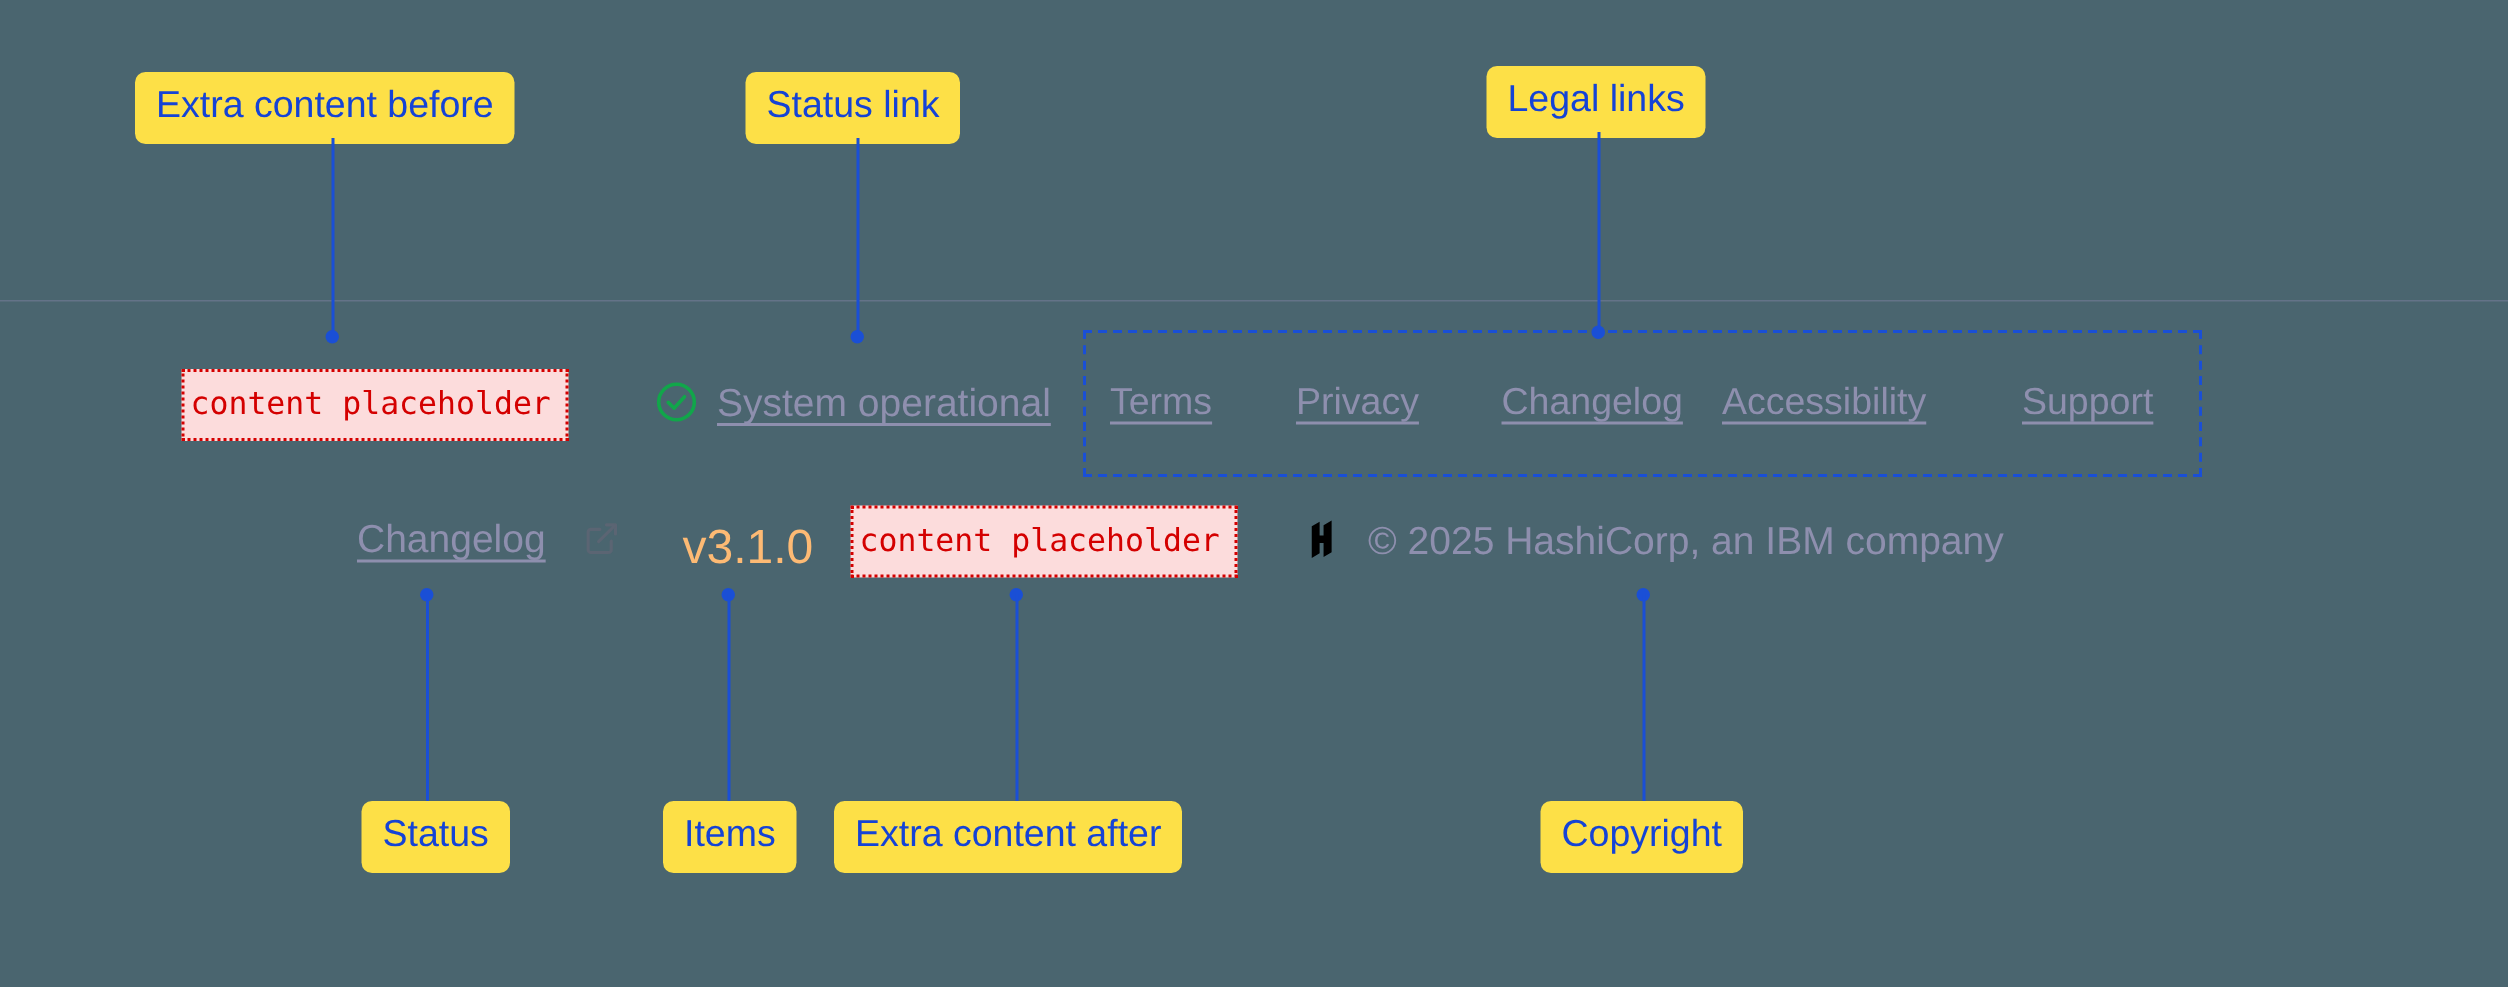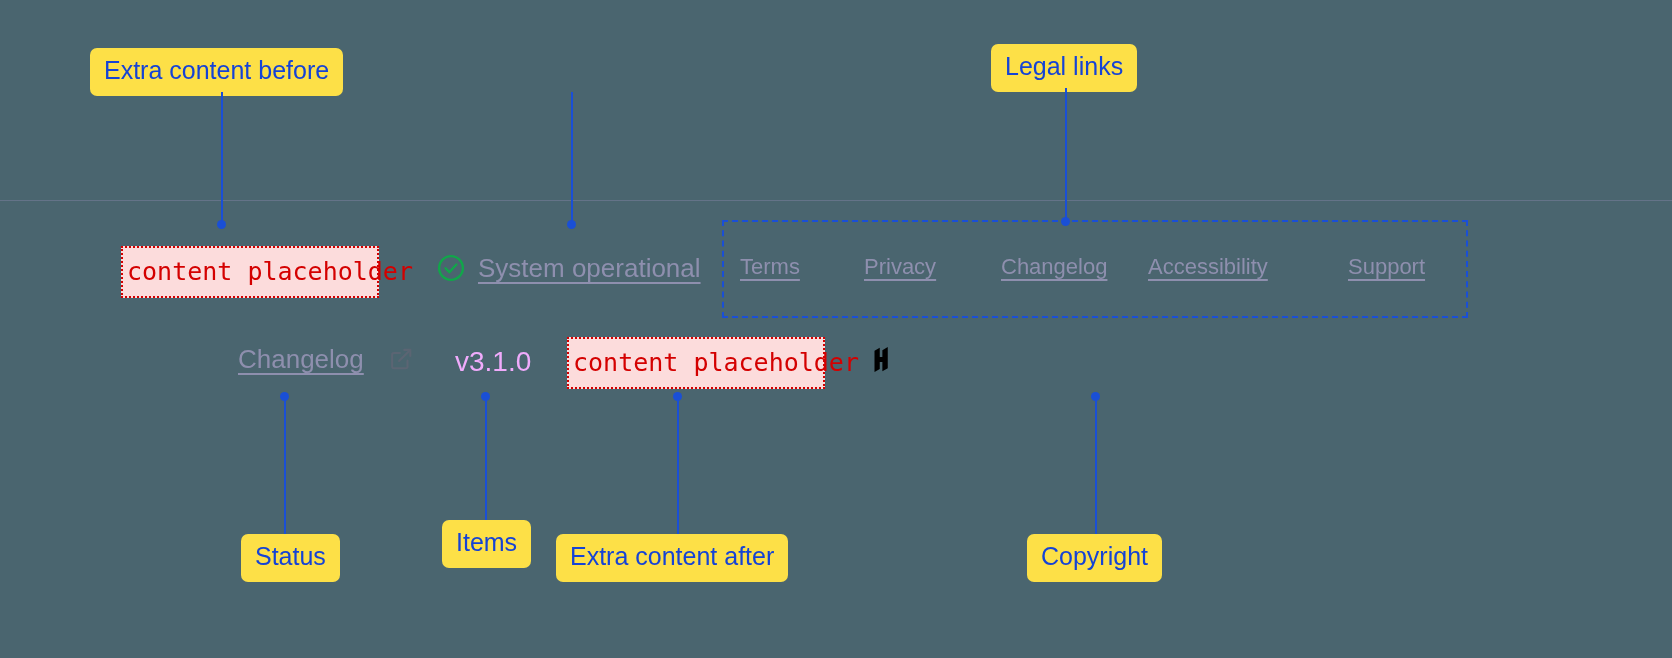--- a/index.html
+++ b/index.html
@@ -56,47 +56,47 @@
     background: #1a4fd6;
   }
 
   
   .placeholder-box {
     position: absolute;
     background: #fcdcdc;
     border: 2px dotted #d40000;
     color: #d40000;
     font-family: "DejaVu Sans Mono", "Liberation Mono", monospace;
-    font-size: 25px;
+    font-size: 21px;
     line-height: 1;
     padding: 11px 4px 12px 4px;
     white-space: nowrap;
     box-sizing: border-box;
   }
   .dashed-region {
     position: absolute;
     border: 2px dashed #1a4fd6;
     box-sizing: border-box;
     pointer-events: none;
   }
 
   
   .muted-link {
     position: absolute;
     color: #8e8fae;
-    font-size: 22px;
+    font-size: 25px;
     line-height: 1;
     text-decoration: underline;
     text-underline-offset: 5px;
     white-space: nowrap;
   }
   .dark-text {
     position: absolute;
-    color: #f0abfc;
-    font-size: 28px;
+    color: #fdba74;
+    font-size: 32px;
     line-height: 1;
     white-space: nowrap;
   }
   .copyright-text {
     position: absolute;
     color: #8e8fae;
     font-size: 26px;
     line-height: 1;
     white-space: nowrap;
   }
@@ -144,20 +144,21 @@
 <body>
 
 <div id="stage">
 
   <div class="footer-divider"></div>
 
   <div class="callout" style="left:90px;  top:48px;">Extra content before</div>
   <div class="leader" style="left:221px; top:92px;  height:132px;"></div>
   <div class="dot" style="left:217px; top:220px;"></div>
 
+  <div class="callout" style="left:497px; top:48px;">Status link</div>
   <div class="leader" style="left:571px; top:92px;  height:132px;"></div>
   <div class="dot" style="left:567px; top:220px;"></div>
 
   <div class="callout" style="left:991px; top:44px;">Legal links</div>
   <div class="leader" style="left:1065px;top:88px;  height:136px;"></div>
   <div class="dot" style="left:1061px;top:217px;"></div>
 
   <div class="placeholder-box" style="left:121px; top:246px; width:258px;">content placeholder</div>
 
   <div class="status-row" style="left:436px; top:253px;">
@@ -192,29 +193,30 @@
   <div class="dark-text" style="left:455px; top:348px;">v3.1.0</div>
 
   <div class="placeholder-box" style="left:567px; top:337px; width:258px;">content placeholder</div>
 
   <div class="brand-row" style="left:868px; top:345px;">
     <span class="icon">
       <svg width="30" height="30" viewBox="0 0 24 24">
         <path d="M5.2 4.6l4.2-2.4v7.4h2.1V4.1l4.3-2.5v16.9l-4.3 2.5v-7.4H9.4v5.5L5.2 21.6z" fill="#000000"></path>
       </svg>
     </span>
+    <span class="copyright-text" style="position:relative;left:0;top:0;">© 2025 HashiCorp, an IBM company</span>
   </div>
 
   <div class="dot" style="left:280px; top:392px;"></div>
   <div class="leader" style="left:284px; top:396px; height:138px;"></div>
   <div class="callout" style="left:241px; top:534px;">Status</div>
 
   <div class="dot" style="left:481px; top:392px;"></div>
   <div class="leader" style="left:485px; top:396px; height:138px;"></div>
-  <div class="callout" style="left:442px; top:520px;">Items</div>
+  <div class="callout" style="left:442px; top:534px;">Items</div>
 
   <div class="dot" style="left:673px; top:392px;"></div>
   <div class="leader" style="left:677px; top:396px; height:138px;"></div>
   <div class="callout" style="left:556px; top:534px;">Extra content after</div>
 
   <div class="dot" style="left:1091px; top:392px;"></div>
   <div class="leader" style="left:1095px; top:396px; height:138px;"></div>
   <div class="callout" style="left:1027px; top:534px;">Copyright</div>
 
 </div>

